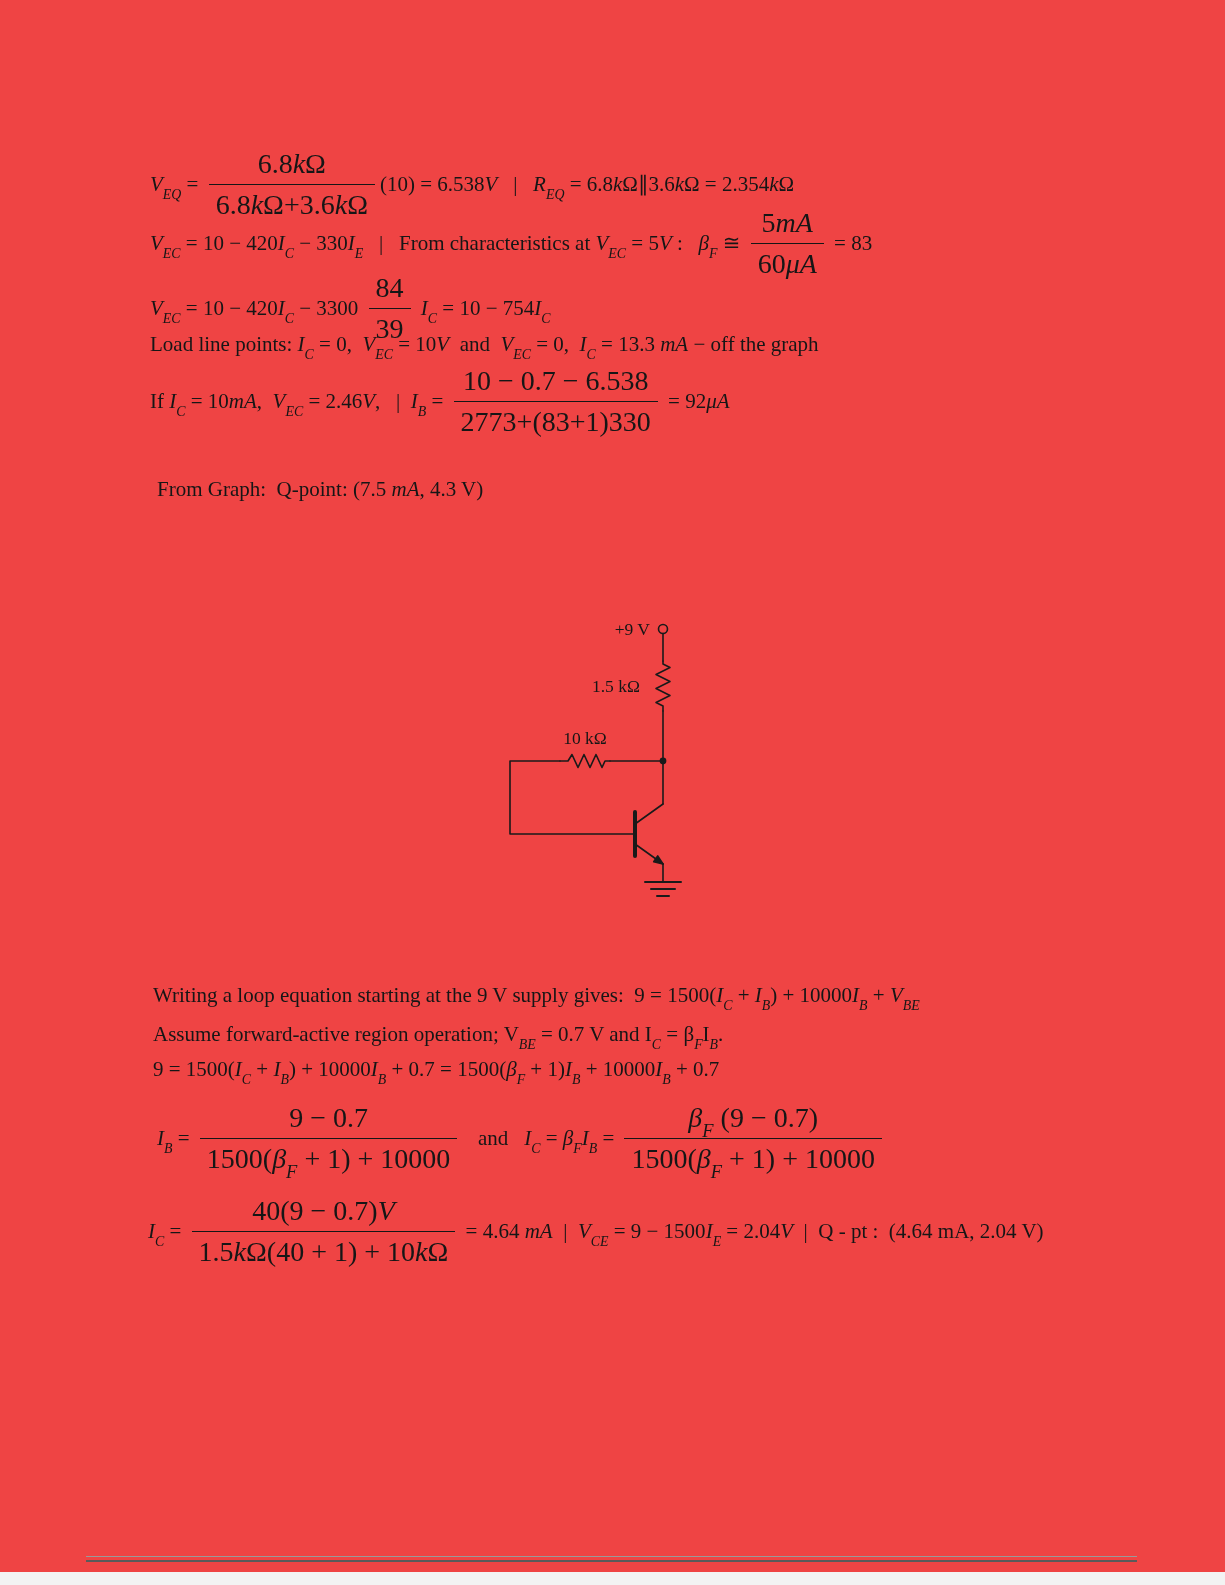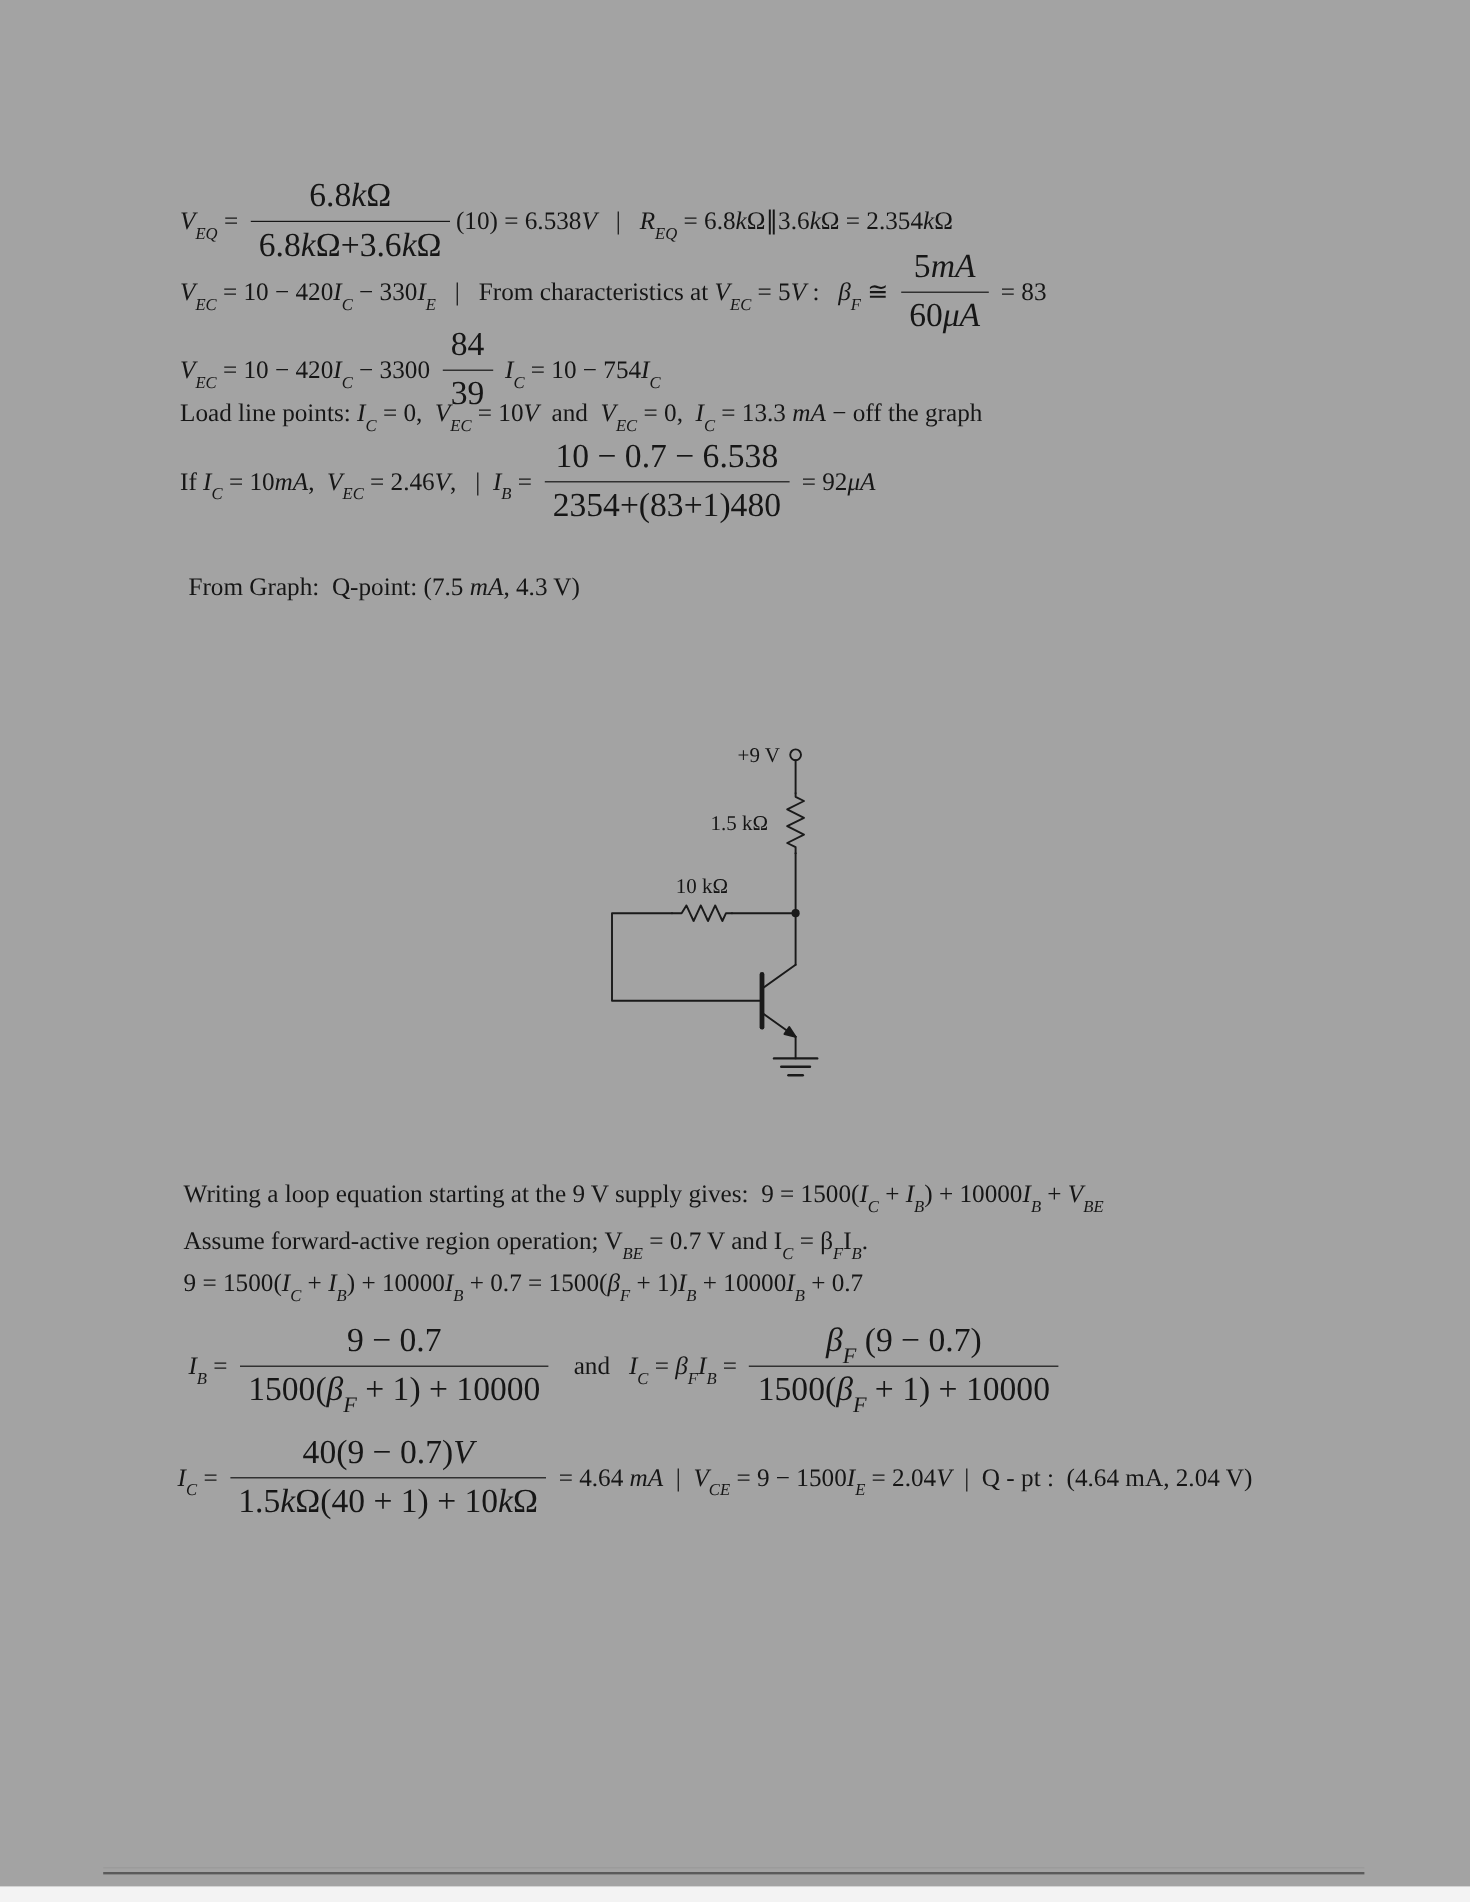--- a/index.html
+++ b/index.html
@@ -1,17 +1,17 @@
 <!DOCTYPE html>
 <html><head>
 <meta charset="utf-8">
 <style>
   html,body { margin:0; padding:0; background:#ffffff; }
   .page {
-    position:relative; width:1225px; height:1585px; background:#a3a3a3;
+    position:relative; width:1225px; height:1585px; background:#ef4444;
     font-family:"Liberation Serif", serif; color:#161616; overflow:hidden;
   }
   .eq {
     position:absolute; display:flex; align-items:center;
     font-size:21px; line-height:1.25; white-space:pre-wrap;
   }
   .eq i { font-style:italic; }
   .eq sub { font-size:0.66em; font-style:italic; line-height:0; position:relative; top:0.18em; }
   .frac {
     display:inline-flex; flex-direction:column; align-items:stretch;
@@ -62,21 +62,21 @@
   </div>
 
   <div class="eq" style="left:150px; top:331px;">
     <span>Load line points: <i>I</i><sub>C</sub> = 0,  <i>V</i><sub>EC</sub> = 10<i>V</i>  and  <i>V</i><sub>EC</sub> = 0,  <i>I</i><sub>C</sub> = 13.3 <i>mA</i> − off the graph</span>
   </div>
 
   <div class="eq" style="left:150px; top:363px;">
     <span>If <i>I</i><sub>C</sub> = 10<i>mA</i>,  <i>V</i><sub>EC</sub> = 2.46<i>V</i>,   |  <i>I</i><sub>B</sub> = </span>
     <span class="frac">
       <span class="num">10 − 0.7 − 6.538</span>
-      <span class="den">2354+(83+1)480</span>
+      <span class="den">2773+(83+1)330</span>
     </span>
     <span> = 92<i>μA</i></span>
   </div>
 
   <div class="eq" style="left:157px; top:476px;">
     <span>From Graph:  Q-point: (7.5 <i>mA</i>, 4.3 V)</span>
   </div>
 
   <svg class="circuit" width="420" height="300" viewBox="0 0 420 300">
     <g stroke="#1a1a1a" stroke-width="1.6" fill="none" stroke-linecap="round" stroke-linejoin="round">

